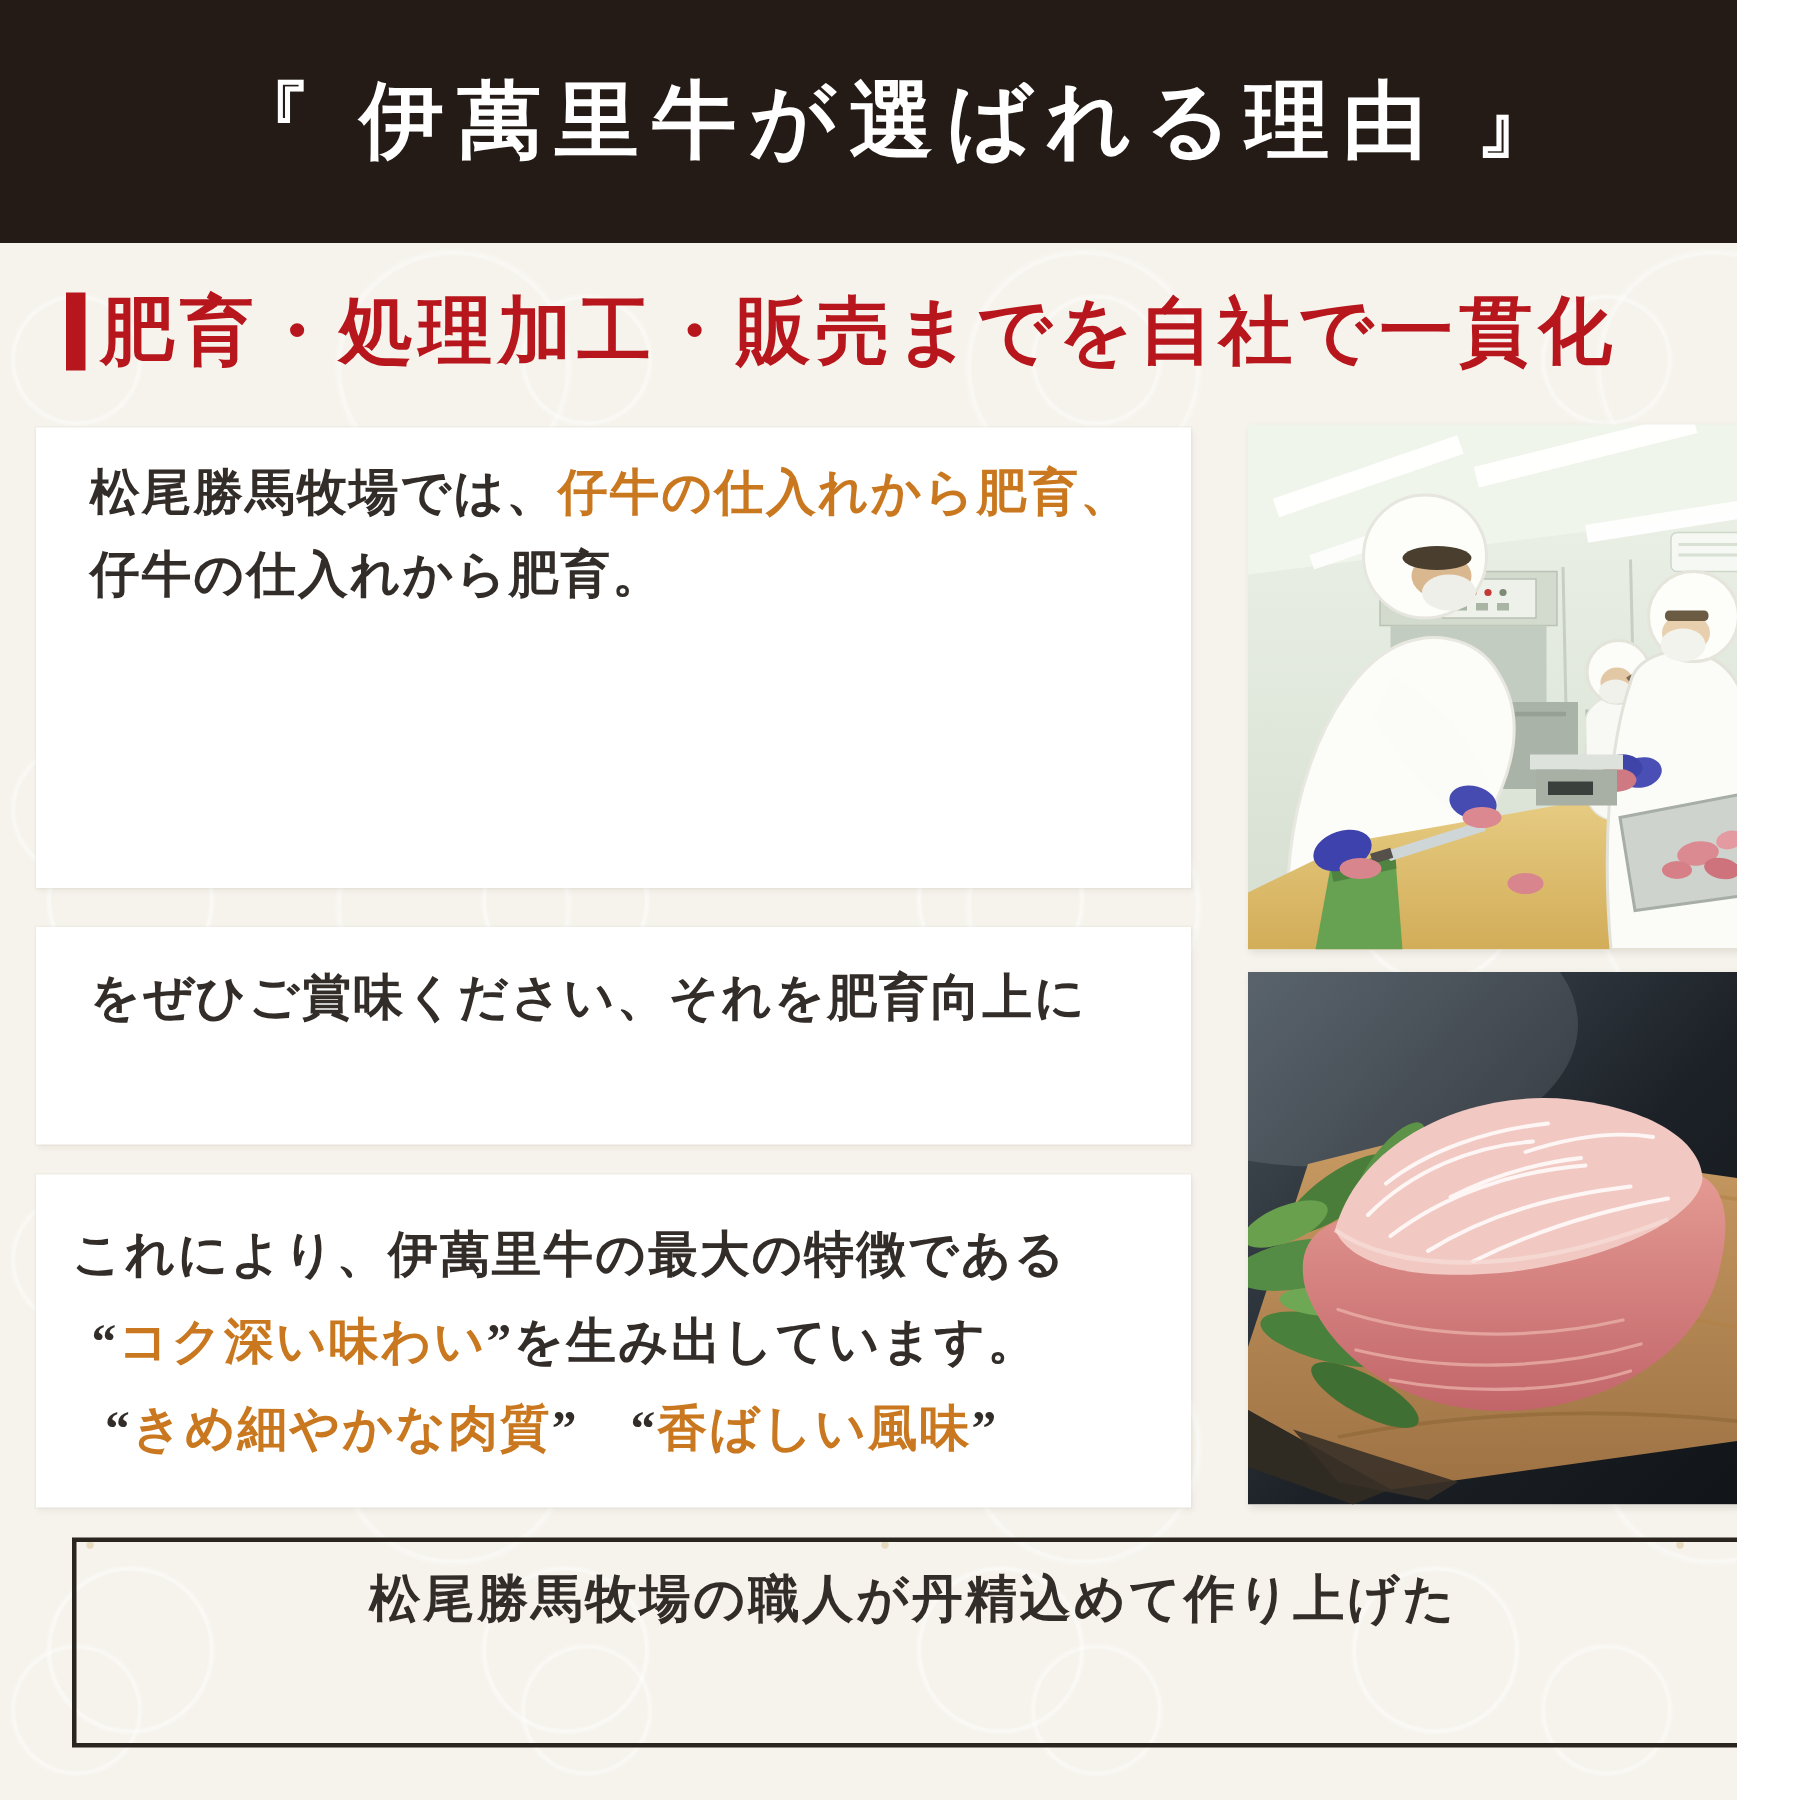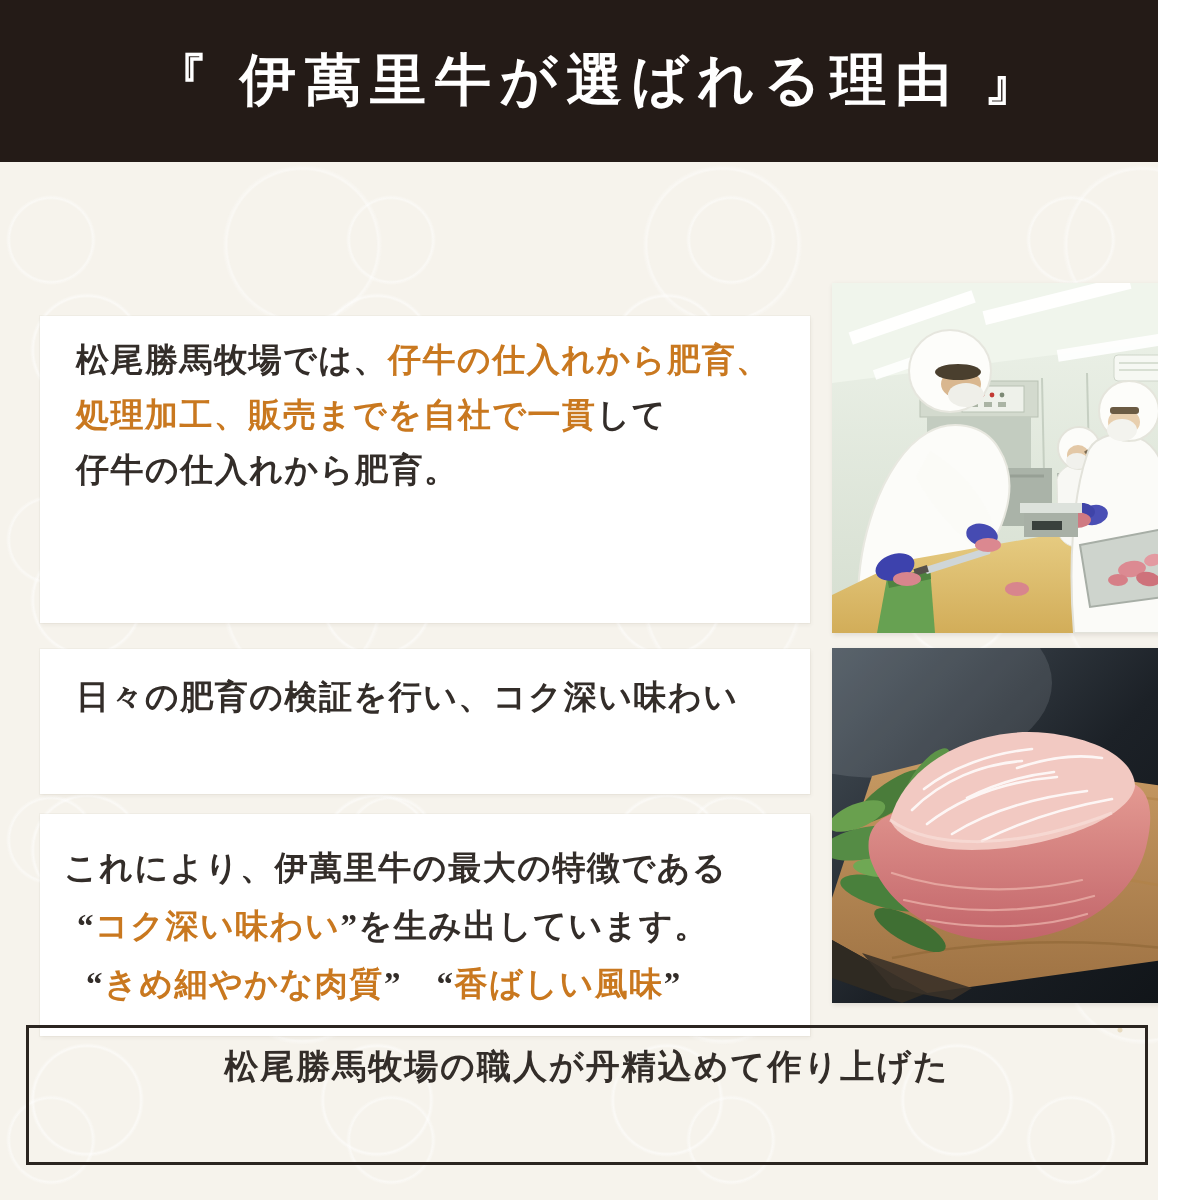--- a/index.html
+++ b/index.html
@@ -24,63 +24,65 @@
   }
   .section-heading{
     position:absolute;left:44px;top:190px;width:1116px;height:62px;
     display:flex;align-items:center;
   }
   .accent-bar{width:13px;height:52px;background:#b8161d;margin-right:10px;flex:none;}
   .section-heading .heading-text{
     color:#b8161d;font-size:49px;font-weight:bold;letter-spacing:4px;white-space:nowrap;
   }
   .text-box{
-    position:absolute;left:40px;width:770px;background:#ffffff;
+    position:absolute;left:24px;width:770px;background:#ffffff;
     box-shadow:0 0 0 1px rgba(60,50,40,.03), 1px 2px 4px rgba(60,50,40,.06);
     box-sizing:border-box;
-    margin-top:31px;
   }
   .box1{top:285px;height:307px;padding:17px 0 0 36px;}
   .box2{top:618px;height:145px;padding:21px 0 0 36px;}
   .box3{top:783px;height:222px;padding:25px 0 0 24px;}
   .line{margin:0;font-size:33px;line-height:55px;letter-spacing:1.5px;color:#332d29;font-weight:600;white-space:nowrap;}
   .box3 .line{line-height:58px;}
   .box3 .indent-a{padding-left:22px;}
   .box3 .indent-b{padding-left:13px;}
   .seg{color:#332d29;}
   .seg.orange{color:#c9781f;}
   .photo{position:absolute;left:832px;width:331px;box-shadow:1px 2px 5px rgba(60,50,40,.12);}
   .photo1{top:283px;height:350px;}
   .photo2{top:648px;height:355px;}
   .photo svg{display:block;width:100%;height:100%;}
   .footer-box{
-    position:absolute;left:26px;top:1025px;width:1122px;height:140px;
+    position:absolute;left:48px;top:1025px;width:1122px;height:140px;
     border:3px solid #2b2520;box-sizing:border-box;
     text-align:center;padding-top:11px;
   }
   .footer-box .line{font-size:34px;letter-spacing:2px;}
 </style>
 </head>
 <body>
 
 <div class="page">
 
   <div class="top-banner">
     <div class="title">『 伊萬里牛が選ばれる理由 』</div>
   </div>
 
+  <div class="section-heading">
+    <div class="accent-bar"></div>
+    <div class="heading-text">肥育・処理加工・販売までを自社で一貫化</div>
+  </div>
 
   <div class="text-box box1">
     <p class="line"><span class="seg">松尾勝馬牧場では、</span><span class="seg orange">仔牛の仕入れから肥育、</span></p>
-    <p class="line"><span class="seg orange">処理加工、販売までを自社で一貫</span><span class="seg">して</span></p>
     <p class="line"><span class="seg">仔牛の仕入れから肥育。</span></p>
   </div>
 
   <div class="text-box box2">
-    <p class="line"><span class="seg">日々の肥育の検証を行い、コク深い味わい</span></p>
+    <p class="line"><span class="seg">をぜひご賞味ください、それを肥育向上に</span></p>
   </div>
 
   <div class="text-box box3">
     <p class="line"><span class="seg">これにより、伊萬里牛の最大の特徴である</span></p>
     <p class="line indent-b"><span class="seg">“</span><span class="seg orange">コク深い味わい</span><span class="seg">”</span><span class="seg">を生み出しています。</span></p>
     <p class="line indent-a"><span class="seg">“</span><span class="seg orange">きめ細やかな肉質</span><span class="seg">”　“</span><span class="seg orange">香ばしい風味</span><span class="seg">”</span></p>
   </div>
 
   <div class="photo photo1" role="img" aria-label="精肉加工場で伊萬里牛を処理加工する職人たち">
     <svg viewBox="0 0 331 350" xmlns="http://www.w3.org/2000/svg">

